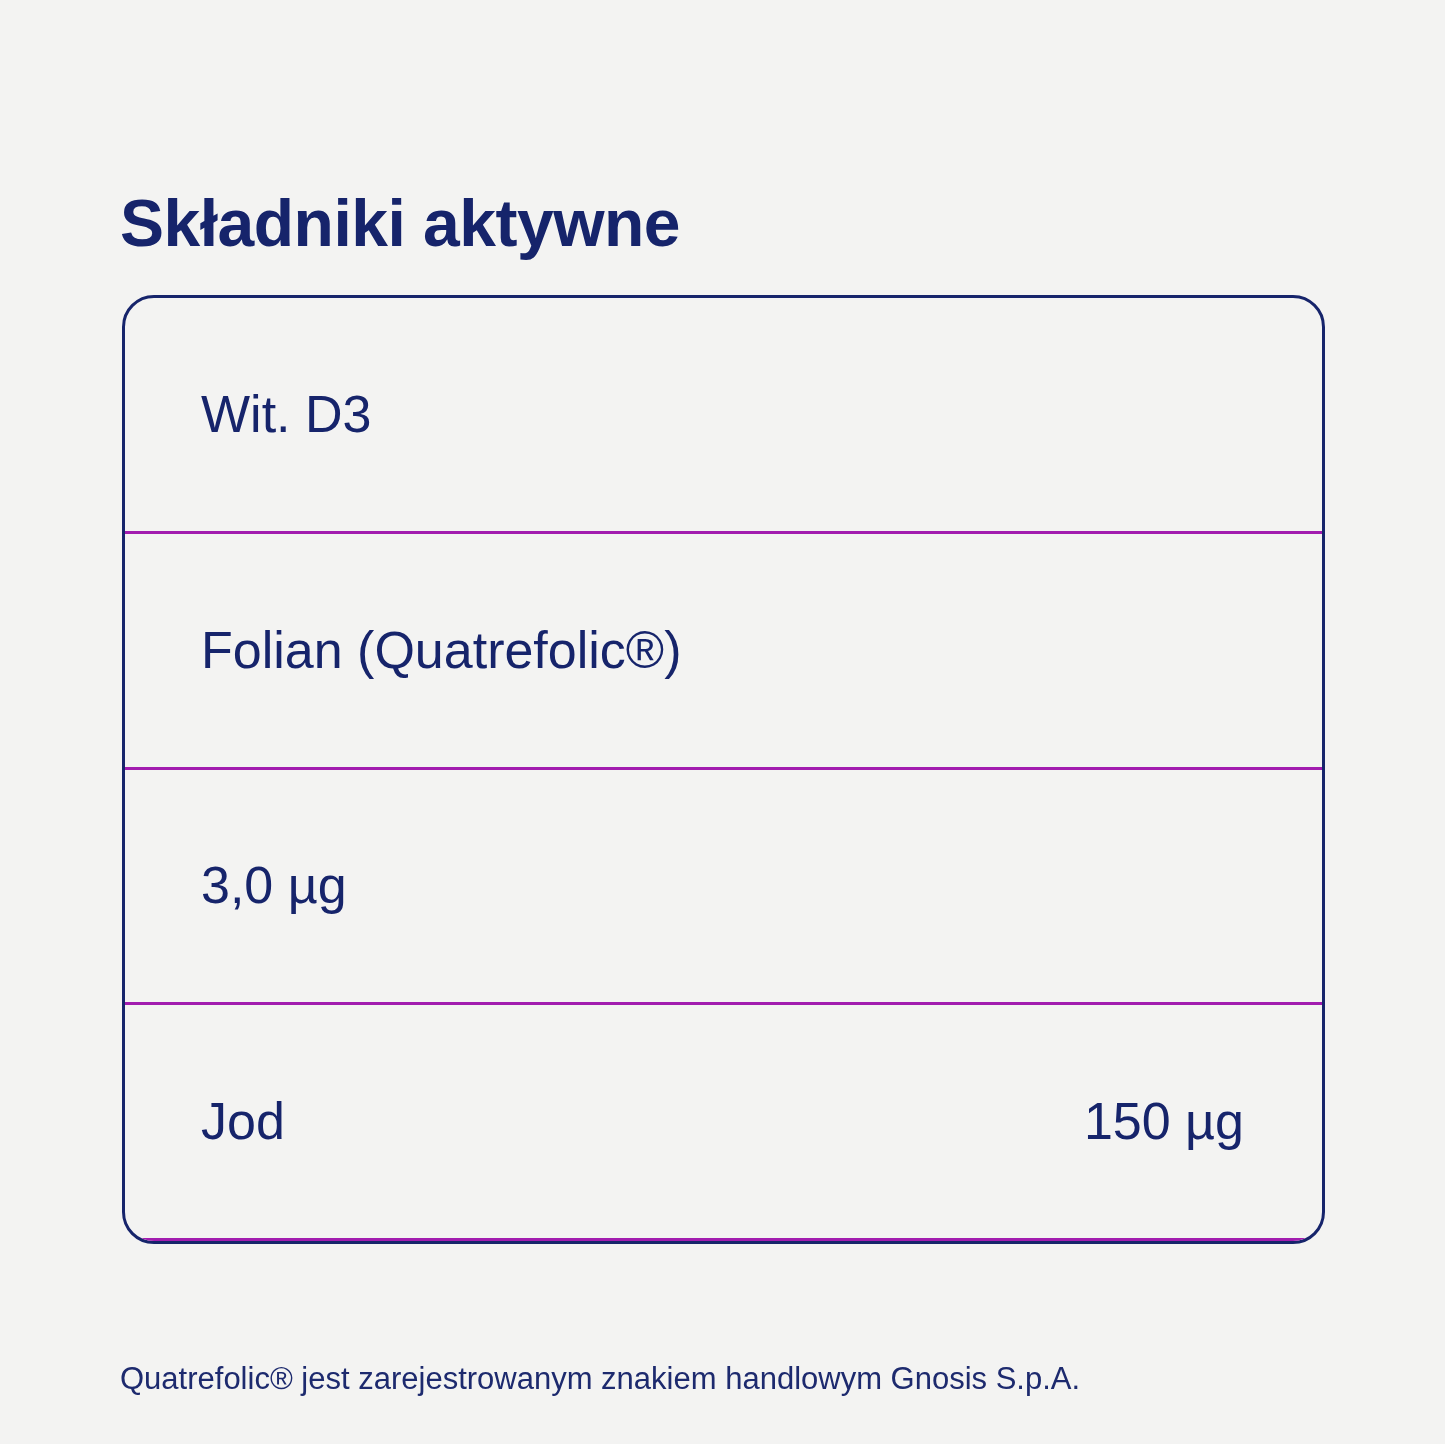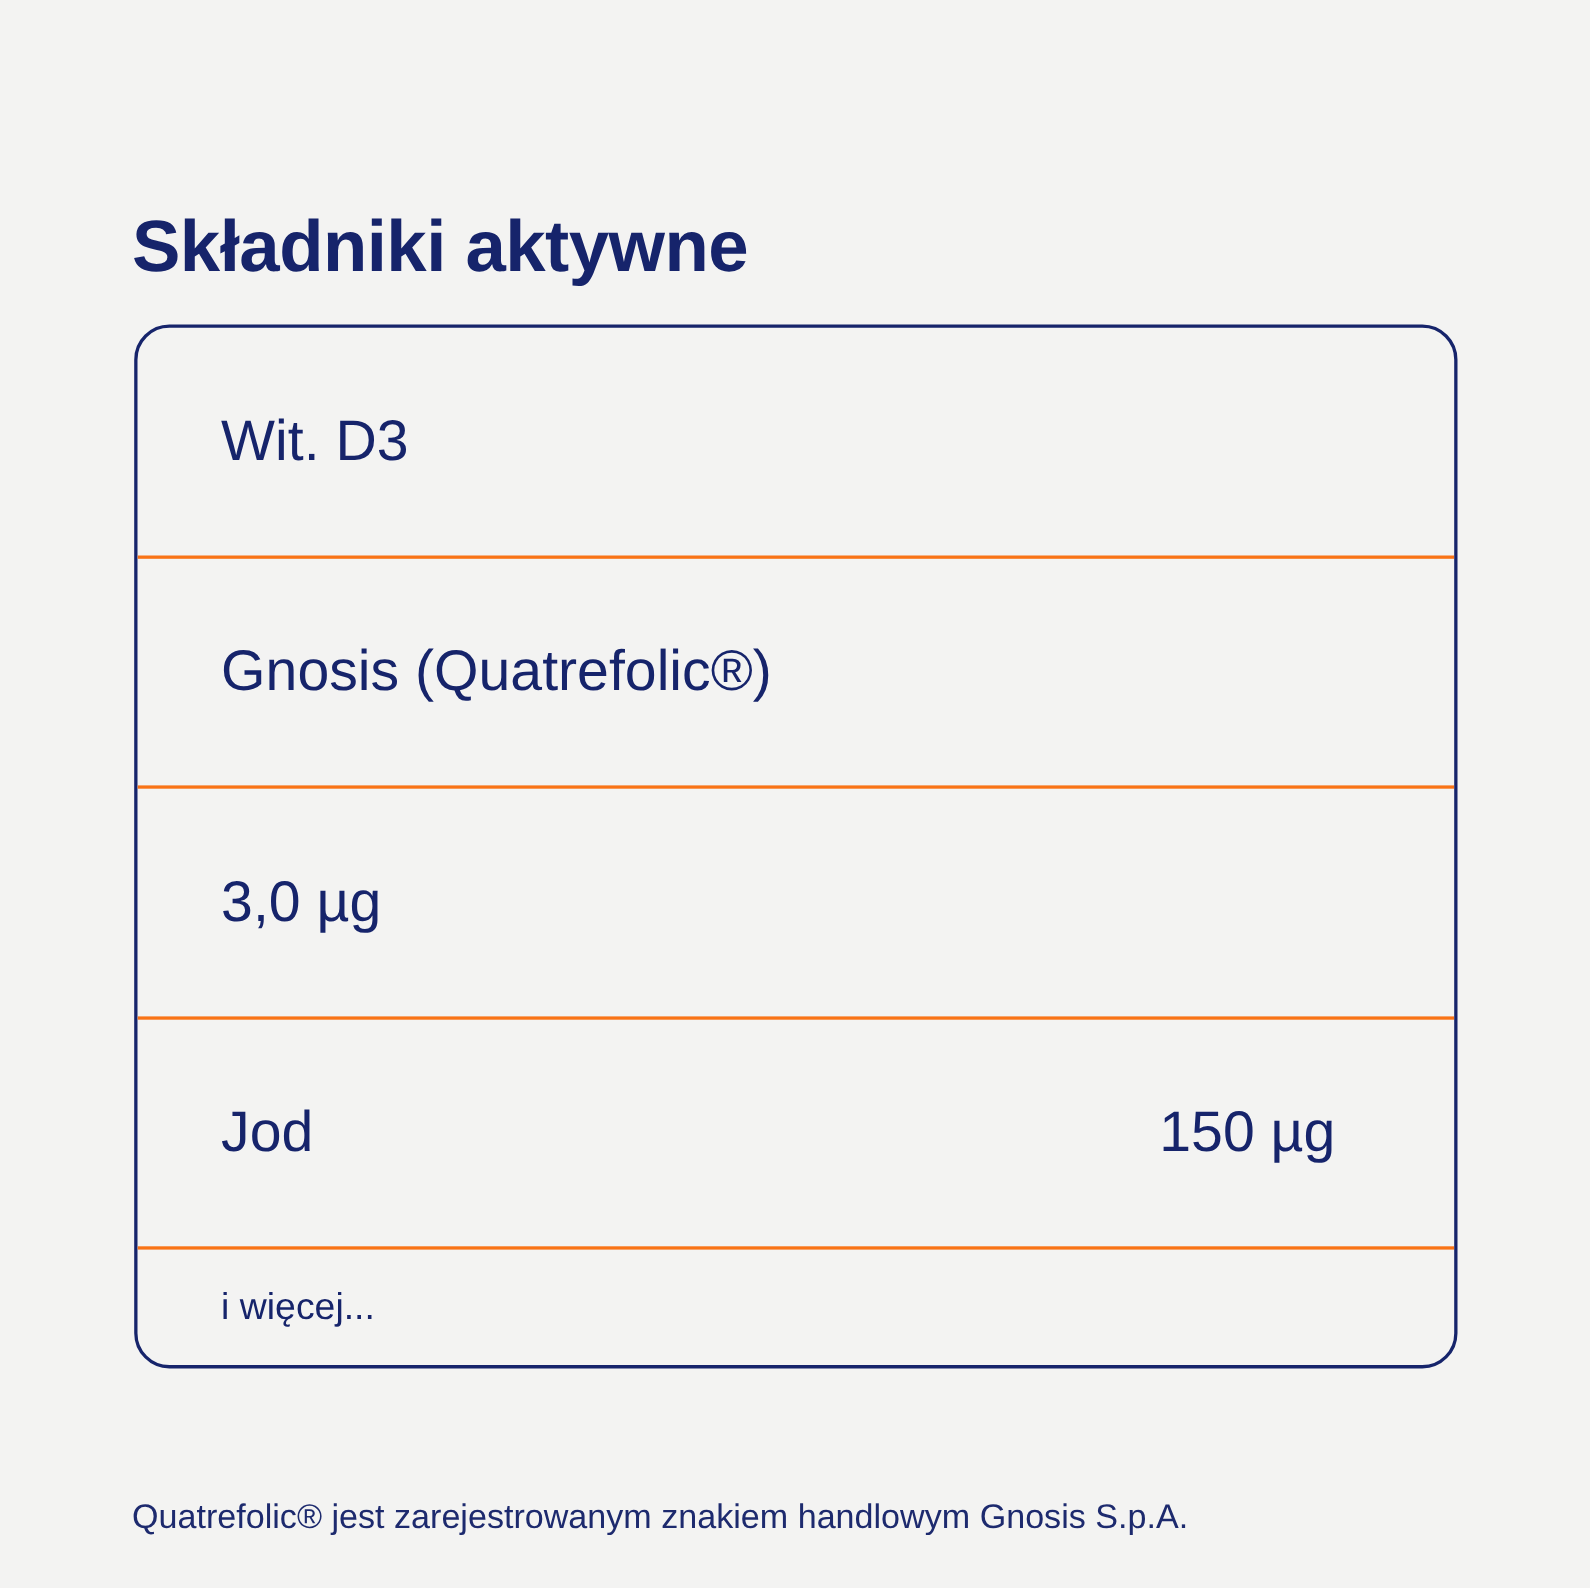--- a/index.html
+++ b/index.html
@@ -57,23 +57,23 @@
     flex-direction: column;
     height: 100%;
     box-sizing: border-box;
   }
 
   .ingredient-row {
     display: flex;
     align-items: center;
     justify-content: space-between;
     box-sizing: border-box;
-    padding: 0 108px 0 76px;
+    padding: 0 78px 0 76px;
     flex: 1 1 0;
-    border-bottom: 3px solid #f97316;
+    border-bottom: 3px solid #a21caf;
   }
 
   .ingredient-name,
   .ingredient-value {
     font-size: 52px;
     font-weight: 500;
     line-height: 1.1;
     color: #16246b;
     white-space: nowrap;
   }
@@ -121,35 +121,32 @@
   <h1 class="page-title">Składniki aktywne</h1>
 
   <div class="ingredients-card">
     <div class="card-rows">
 
       <div class="ingredient-row">
         <span class="ingredient-name">Wit. D3</span>
       </div>
 
       <div class="ingredient-row">
-        <span class="ingredient-name">Gnosis (Quatrefolic®)</span>
+        <span class="ingredient-name">Folian (Quatrefolic®)</span>
       </div>
 
       <div class="ingredient-row">
         <span class="ingredient-value">3,0 µg</span>
       </div>
 
       <div class="ingredient-row">
         <span class="ingredient-name">Jod</span>
         <span class="ingredient-value">150 µg</span>
       </div>
 
 
-      <div class="more-row">
-        <span class="more-label">i więcej...</span>
-      </div>
 
     </div>
   </div>
 
   <div class="trademark-note">Quatrefolic® jest zarejestrowanym znakiem handlowym Gnosis S.p.A.</div>
 
 </div>
 
 </body></html>

